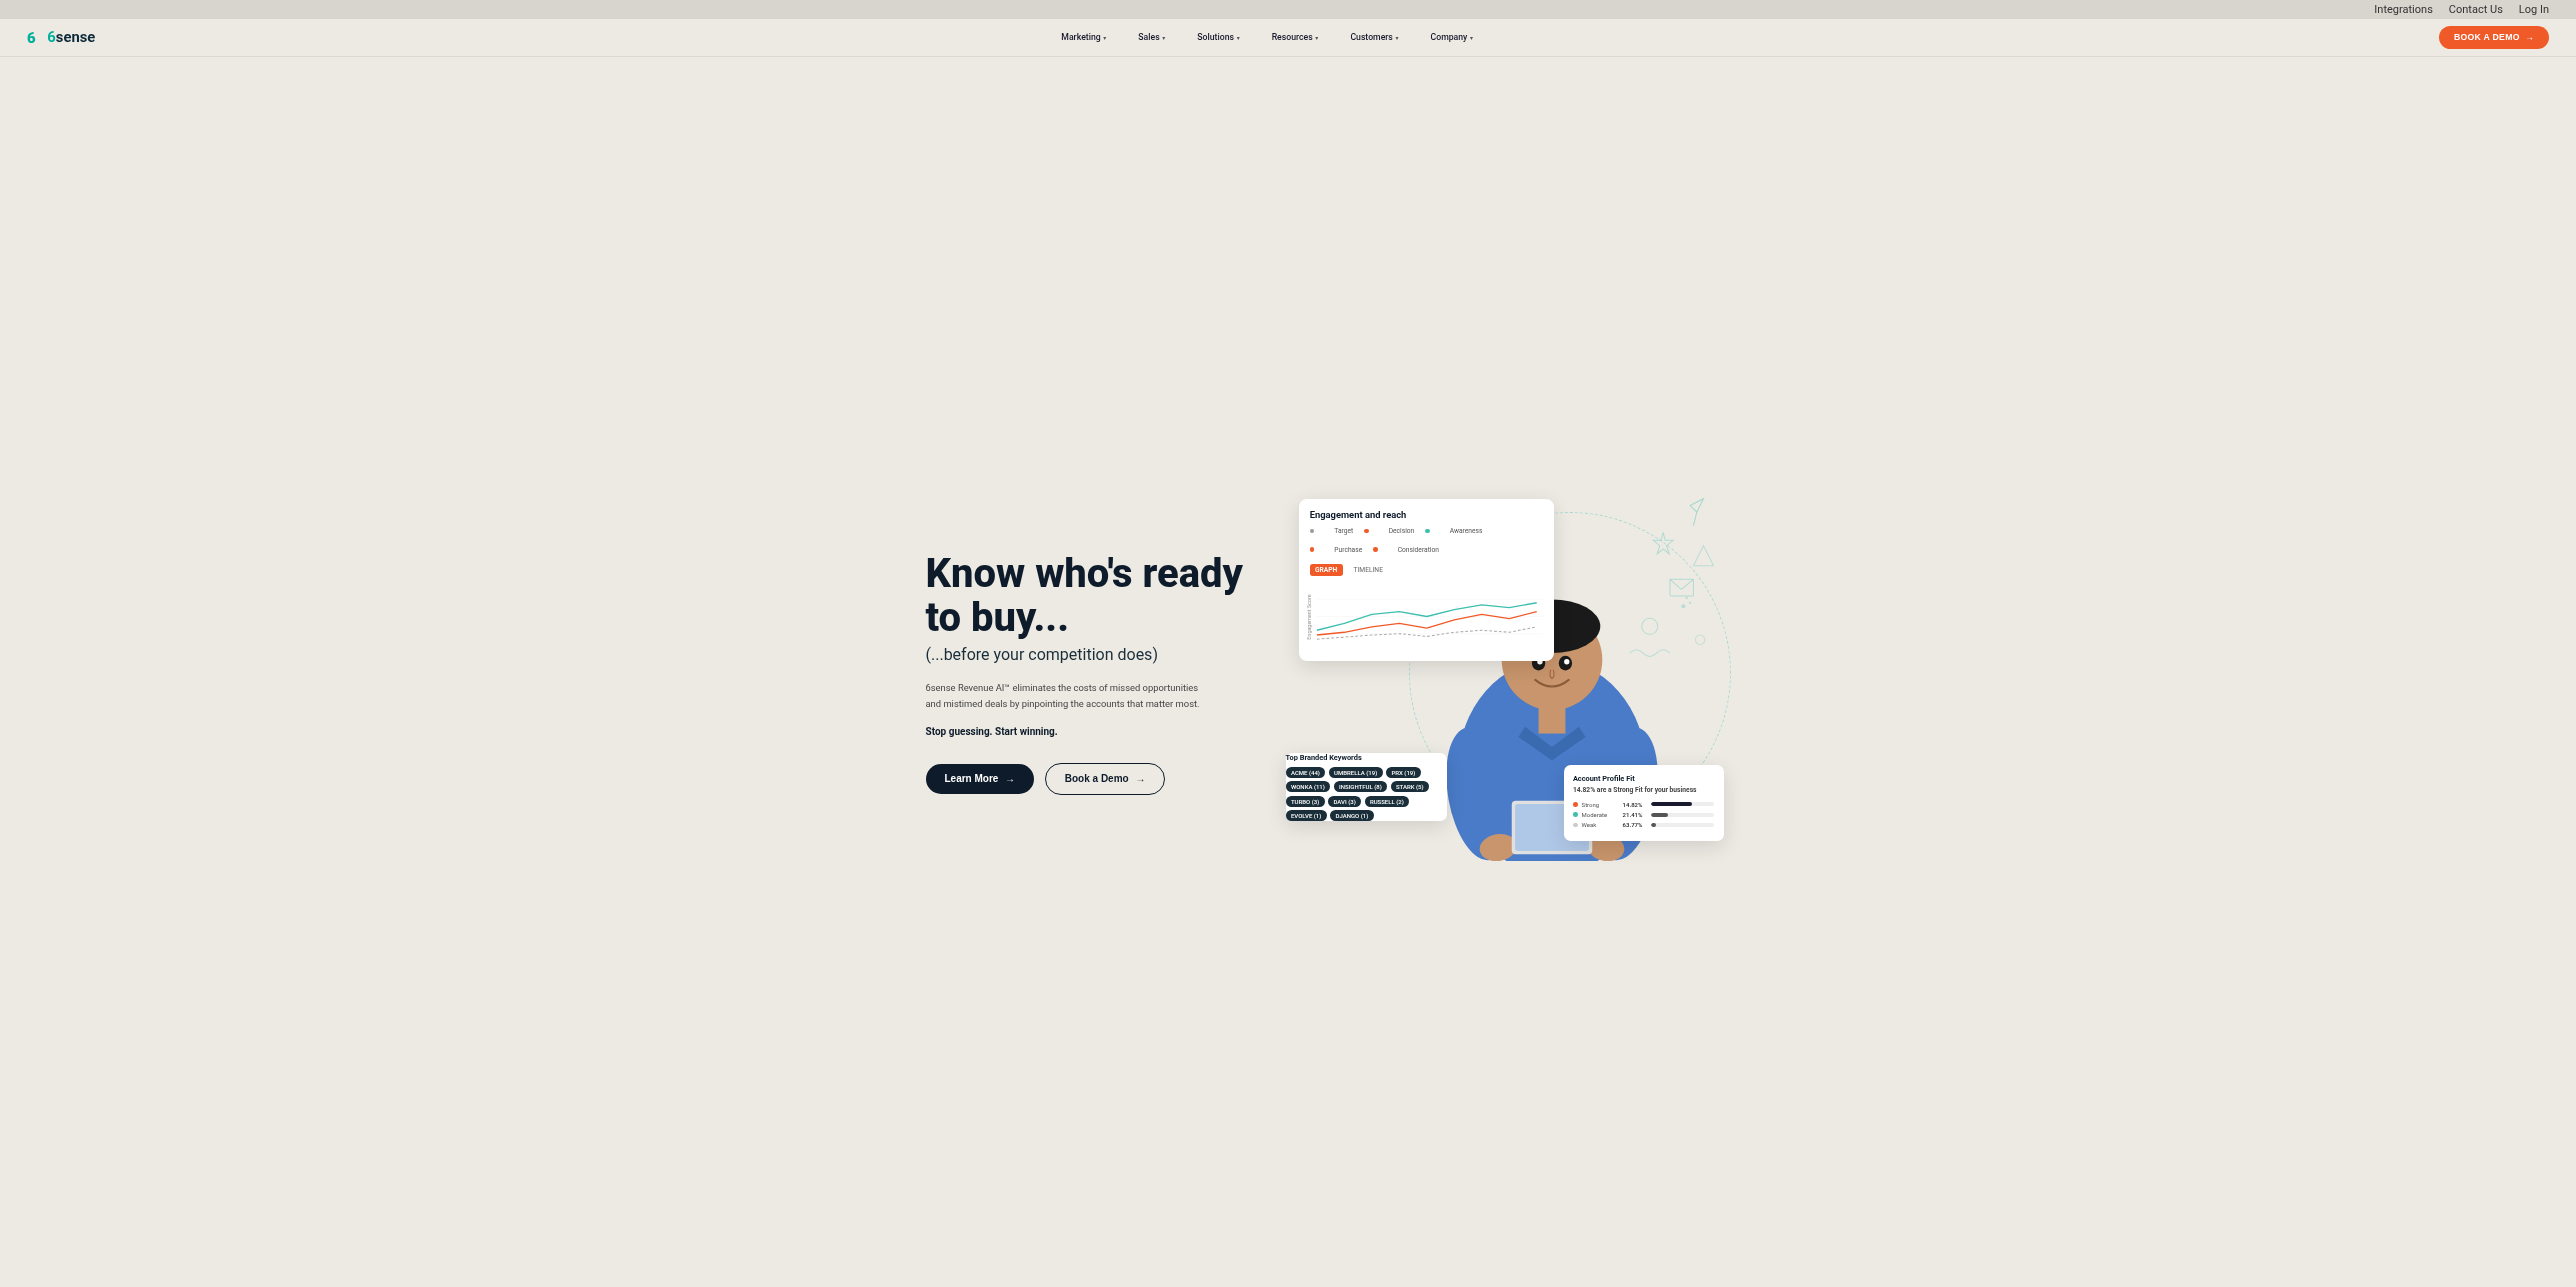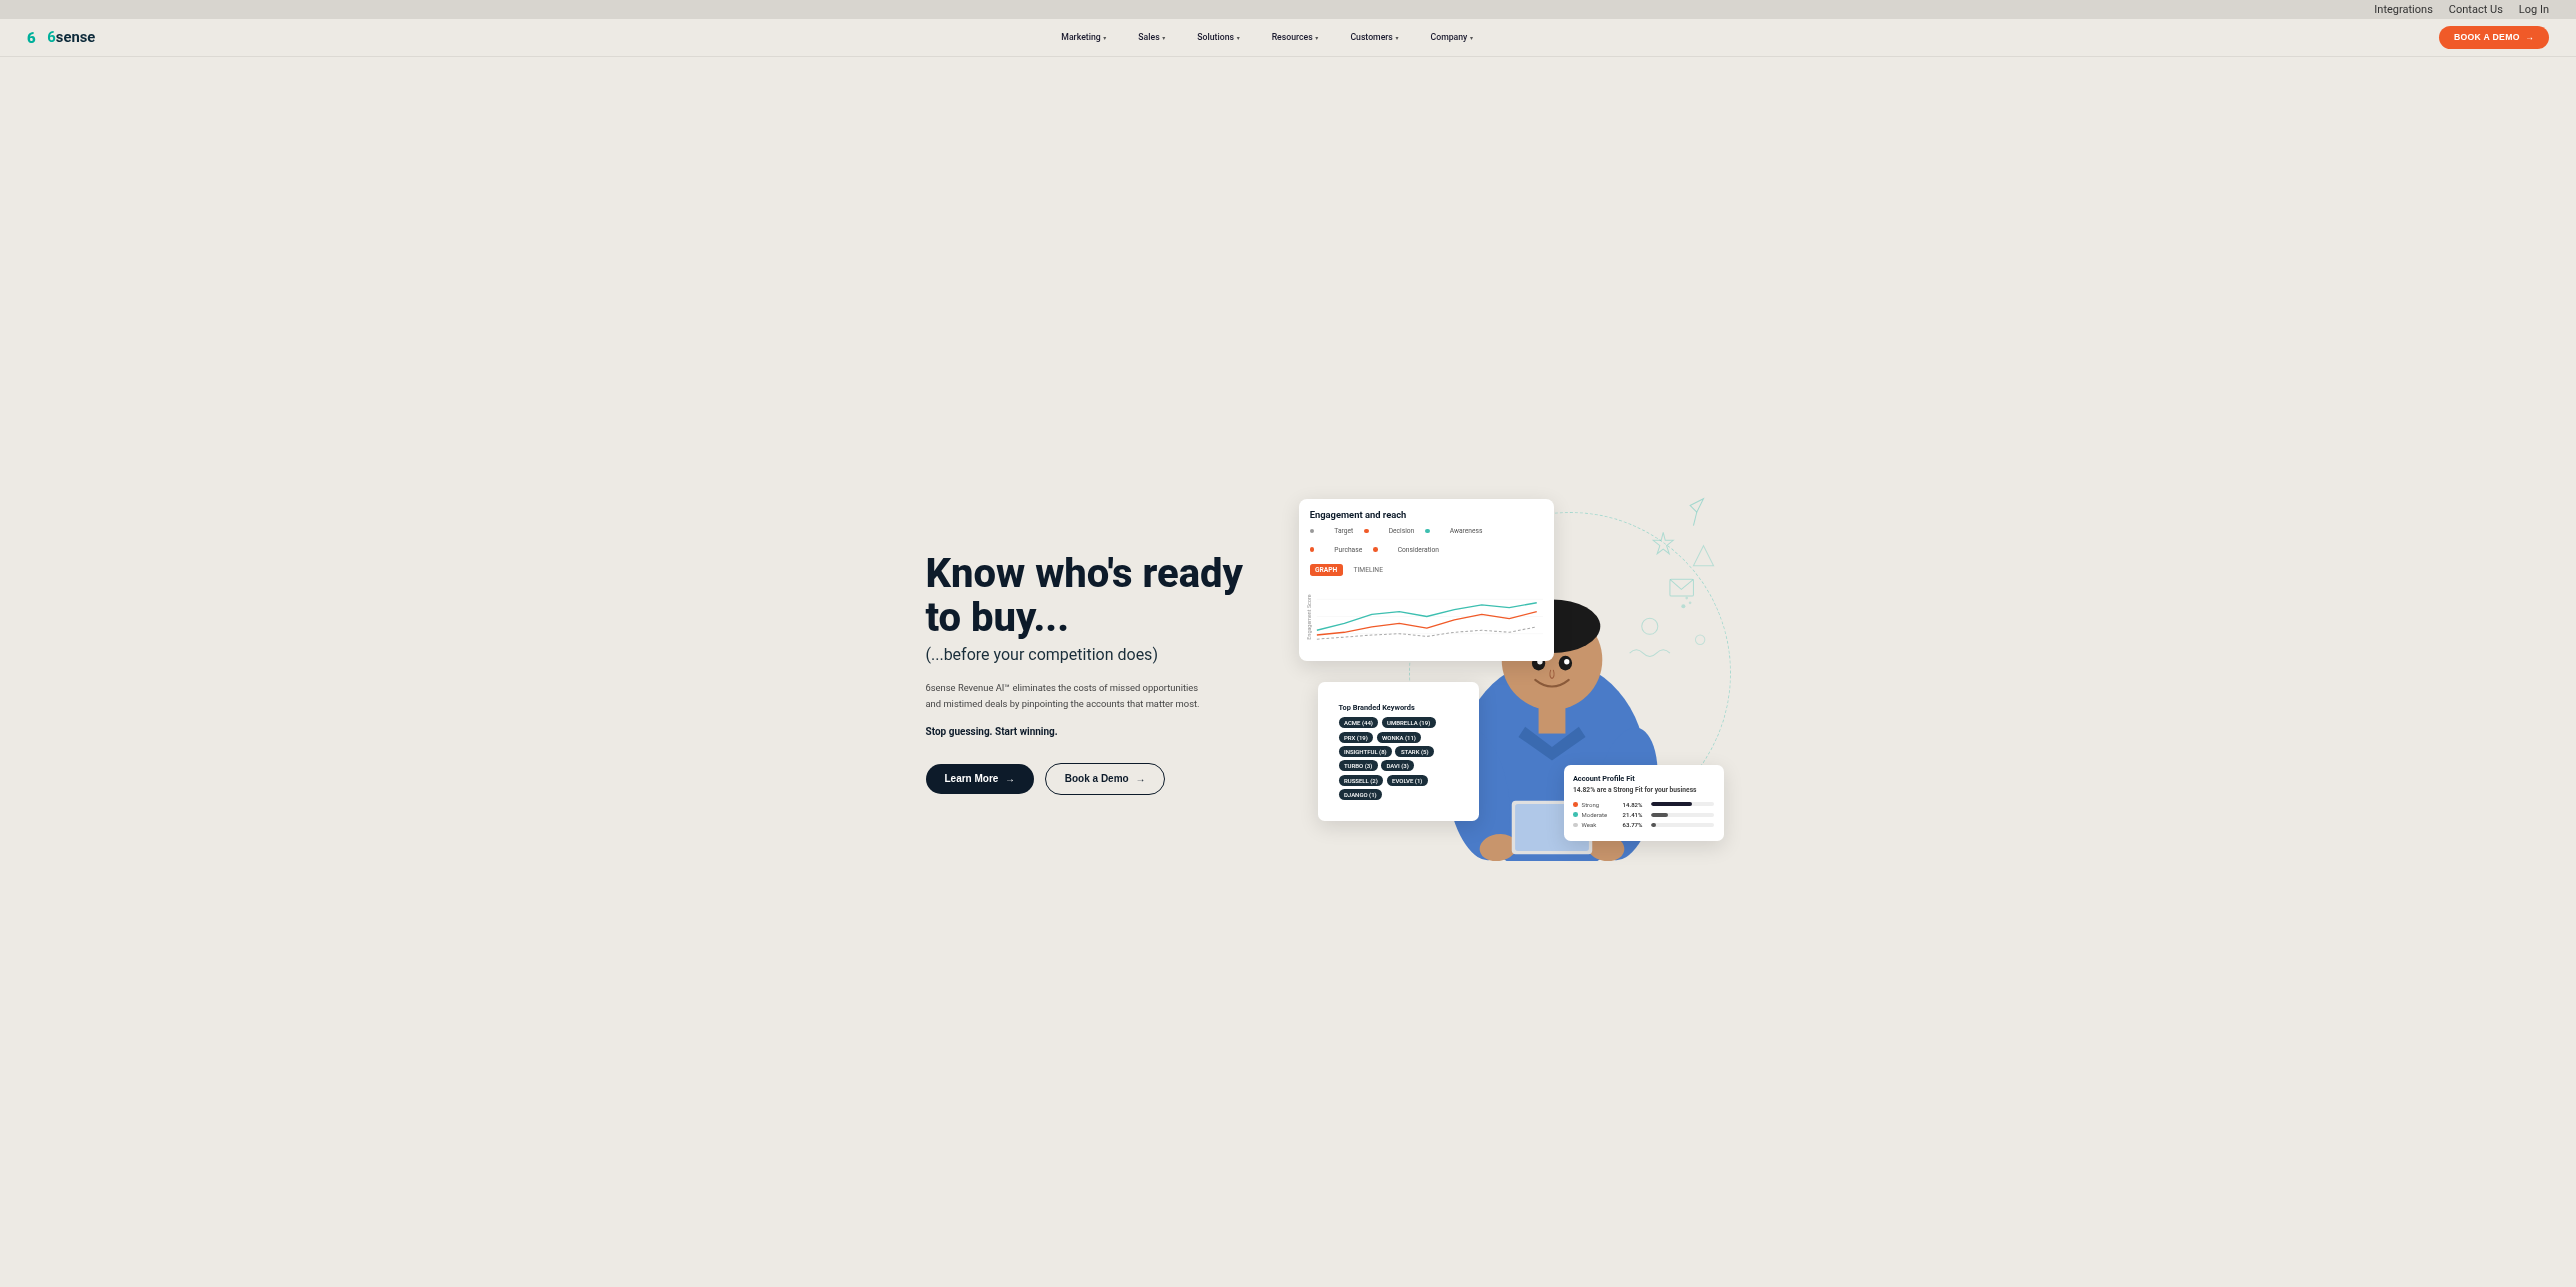--- a/index.html
+++ b/index.html
@@ -300,25 +300,24 @@
       white-space: nowrap;
     }
 
     
     .card-keywords {
       position: absolute;
       bottom: 40px;
       left: -13.4px;
       background: white;
       border-radius: 6.7px;
-      padding: 21px;
+      padding: 0;
       box-shadow: 0 5.4px 20px rgba(0,0,0,0.12);
       width: 161px;
       z-index: 10;
-      margin-left: 32px;
     }
 
     .card-keywords .card-title {
       font-size: 7.4px;
       margin-bottom: 5.4px;
     }
 
     .keywords-grid {
       display: flex;
       flex-wrap: wrap;

